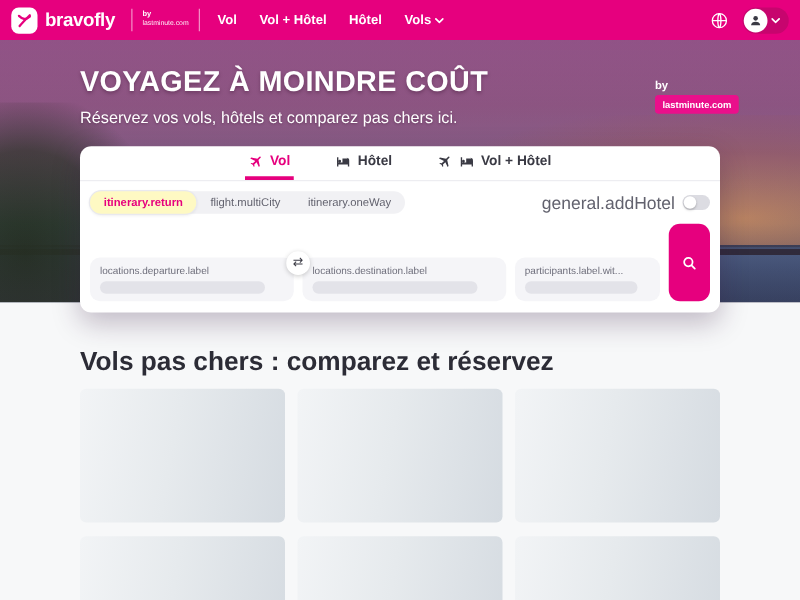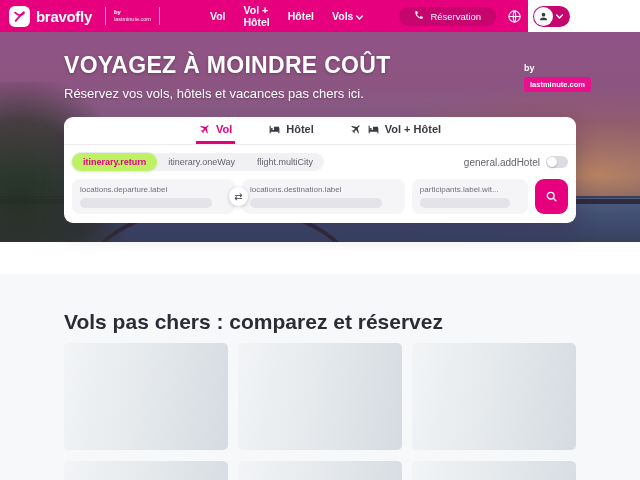--- a/index.html
+++ b/index.html
@@ -4,22 +4,22 @@
 <style>
   * { margin:0; padding:0; box-sizing:border-box; }
   html,body { width:640px; height:480px; }
   body {
     font-family:"Liberation Sans", sans-serif;
     position:relative; overflow:hidden; background:#ffffff;
   }
 
   
   .hdr {
-    position:absolute; top:0; left:0; width:528px; height:32px;
-    background:#e6007e; display:flex; align-items:center; padding:0 9px; z-index:30;gap:36px;
+    position:absolute; top:0; left:0; width:640px; height:32px;
+    background:#e6007e; display:flex; align-items:center; padding:0 9px; z-index:30;
   }
   .logo-wrap { display:flex; align-items:center; gap:6px; }
   .logo-badge { width:21px; height:21px; background:#fff; border-radius:6px;
     display:flex; align-items:center; justify-content:center; }
   .logo-text { color:#fff; font-size:15px; font-weight:700; letter-spacing:-0.3px; }
   .byblock {
     margin-left:7px; padding:0 8px; height:18px;
     border-left:1px solid rgba(255,255,255,.55); border-right:1px solid rgba(255,255,255,.55);
     display:flex; flex-direction:column; justify-content:center; color:#fff;
   }
@@ -75,45 +75,45 @@
   }
   .tabs { height:28px; display:flex; justify-content:center; gap:30px;
     border-bottom:1px solid #ededf1; }
   .tab { display:flex; align-items:center; gap:5px; font-size:11px; font-weight:700;
     color:#3a3a44; border-bottom:3px solid transparent; padding:0 3px; cursor:pointer; }
   .tab.active { color:#e6007e; border-bottom-color:#e6007e; }
   .tab svg { display:block; }
   .options { display:flex; align-items:center; justify-content:space-between; padding:8px 8px 3px; }
   .segmented { background:#f1f1f4; border-radius:999px; display:flex; align-items:center; }
   .seg { font-size:9px; color:#62626e; padding:4px 11px; border-radius:999px; white-space:nowrap; cursor:pointer; }
-  .seg.active { background:#bef264; color:#e6007e; font-weight:700;
+  .seg.active { background:#fef9c3; color:#e6007e; font-weight:700;
     box-shadow:0 0 0 1px #e9e9ee, 0 1px 3px rgba(0,0,0,.10); }
-  .addhotel { display:flex; align-items:center; gap:6px; font-size:10px; color:#62626e; }
+  .addhotel { display:flex; align-items:center; gap:6px; font-size:14px; color:#62626e; }
   .toggle { width:22px; height:12px; border-radius:999px; background:#dcdce2; position:relative; cursor:pointer; }
   .knob { position:absolute; left:1px; top:1px; width:10px; height:10px; border-radius:50%;
     background:#fff; box-shadow:0 1px 2px rgba(0,0,0,.25); }
   .fields { display:flex; gap:7px; padding:5px 8px 9px; align-items:stretch; }
   .field { background:#f5f5f8; border-radius:8px; padding:6px 8px; min-width:0;
-    display:flex; flex-direction:column; justify-content:center; cursor:text; }
+    display:flex; flex-direction:column; justify-content:center; cursor:text;margin-top:27px; }
   .f-dep, .f-dest { flex:1.32; }
   .f-dates { flex:0.95; }
   .f-part { flex:0.9; }
   .flabel { font-size:8px; color:#6f6f7c; margin-bottom:4px;
     white-space:nowrap; overflow:hidden; text-overflow:ellipsis; }
   .skel { height:10px; border-radius:5px; background:#e3e3e9; width:90%; }
   .swap { flex:0 0 19px; width:19px; height:19px; margin:0 -13px; align-self:center; z-index:2;
     background:#fff; border-radius:50%; box-shadow:0 1px 4px rgba(0,0,0,.2);
     display:flex; align-items:center; justify-content:center;
     font-size:10px; color:#3a3a44; cursor:pointer; }
   .search-btn { flex:0 0 33px; height:auto; border:none; border-radius:9px; background:#e6007e;
     display:flex; align-items:center; justify-content:center; cursor:pointer; }
 
   
   .section { position:absolute; top:242px; left:0; right:0; bottom:0;
-    background:#f7f8f9; padding:0 64px; overflow:hidden;margin-top:32px; }
+    background:#f7f8f9; padding:0 64px; overflow:hidden; }
   .sec-title { margin-top:36px; font-size:21px; font-weight:700; color:#2c2c36; }
   .sec-sub { margin-top:5px; font-size:9px; color:#9b9ba4; }
   .grid { margin-top:9px; display:grid; grid-template-columns:repeat(3,1fr); gap:11px 10px; }
   .ph-card { height:107px; border-radius:5px;
     background:linear-gradient(100deg,#f2f4f6 0%,#e6eaed 45%,#d5dbe1 100%); }
 </style>
 </head>
 <body>
 
 <div class="hdr">
@@ -137,28 +137,20 @@
     <a class="nav-item">
       <span>Vols</span>
       <span>
         <svg width="7" height="5" viewBox="0 0 10 7" fill="none" stroke="#fff" stroke-width="2" stroke-linecap="round">
             <path d="M1 1.5 L5 5.5 L9 1.5"></path>
           </svg>
       </span>
     </a>
   </nav>
   <div class="hdr-right">
-    <div class="res-pill">
-      <span>
-        <svg width="10" height="10" viewBox="0 0 24 24" fill="#fff">
-            <path d="M6.6 10.8c1.5 2.9 3.8 5.2 6.7 6.7l2.2-2.2c.3-.3.7-.4 1-.2 1.1.4 2.3.6 3.5.6.6 0 1 .4 1 1V20c0 .6-.4 1-1 1C10.6 21 3 13.4 3 4c0-.6.4-1 1-1h3.5c.6 0 1 .4 1 1 0 1.2.2 2.4.6 3.5.1.4 0 .8-.2 1l-2.3 2.3z"></path>
-          </svg>
-      </span>
-      <span>Réservation</span>
-    </div>
     <div class="icon-btn">
       <svg width="15" height="15" viewBox="0 0 24 24" fill="none" stroke="#fff" stroke-width="1.7">
         <circle cx="12" cy="12" r="9"></circle>
         <path d="M3 12h18M12 3c2.6 2.6 2.6 15.4 0 18M12 3c-2.6 2.6-2.6 15.4 0 18"></path>
       </svg>
     </div>
     <div class="account-pill">
       <span class="avatar-circle">
         <svg width="11" height="11" viewBox="0 0 24 24" fill="#3a3a44">
           <circle cx="12" cy="8" r="4"></circle>
@@ -178,21 +170,21 @@
   <div class="h-city-right"></div>
   <div class="h-city-mid"></div>
   <div class="h-river"></div>
   <div class="h-bridge-arch"></div>
   <div class="h-bridge-rail"></div>
   <div class="h-bridge-deck"></div>
   <div class="h-trees"></div>
   <div class="h-overlay"></div>
   <div class="hero-copy">
     <div class="hero-title">VOYAGEZ À MOINDRE COÛT</div>
-    <div class="hero-sub">Réservez vos vols, hôtels et vacances pas chers ici.</div>
+    <div class="hero-sub">Réservez vos vols, hôtels et comparez pas chers ici.</div>
   </div>
   <div class="hero-badge">
     <div class="b-by">by</div>
     <div class="b-brand">lastminute.com</div>
   </div>
 </div>
 
 <div class="card">
   <div class="tabs">
     <div class="tab active">
@@ -214,22 +206,22 @@
       <svg width="13" height="13" viewBox="0 0 24 24" fill="#3a3a44">
         <path d="M7 13a2 2 0 1 0 0-4 2 2 0 0 0 0 4zm12-6h-8v6H5V5H3v14h2v-3h14v3h2v-9a4 4 0 0 0-4-4z"></path>
       </svg>
       <span>Vol + Hôtel</span>
     </div>
   </div>
 
   <div class="options">
     <div class="segmented">
       <span class="seg active">itinerary.return</span>
+      <span class="seg">flight.multiCity</span>
       <span class="seg">itinerary.oneWay</span>
-      <span class="seg">flight.multiCity</span>
     </div>
     <div class="addhotel">
       <span>general.addHotel</span>
       <span class="toggle">
         <span class="knob"></span>
       </span>
     </div>
   </div>
 
   <div class="fields">

